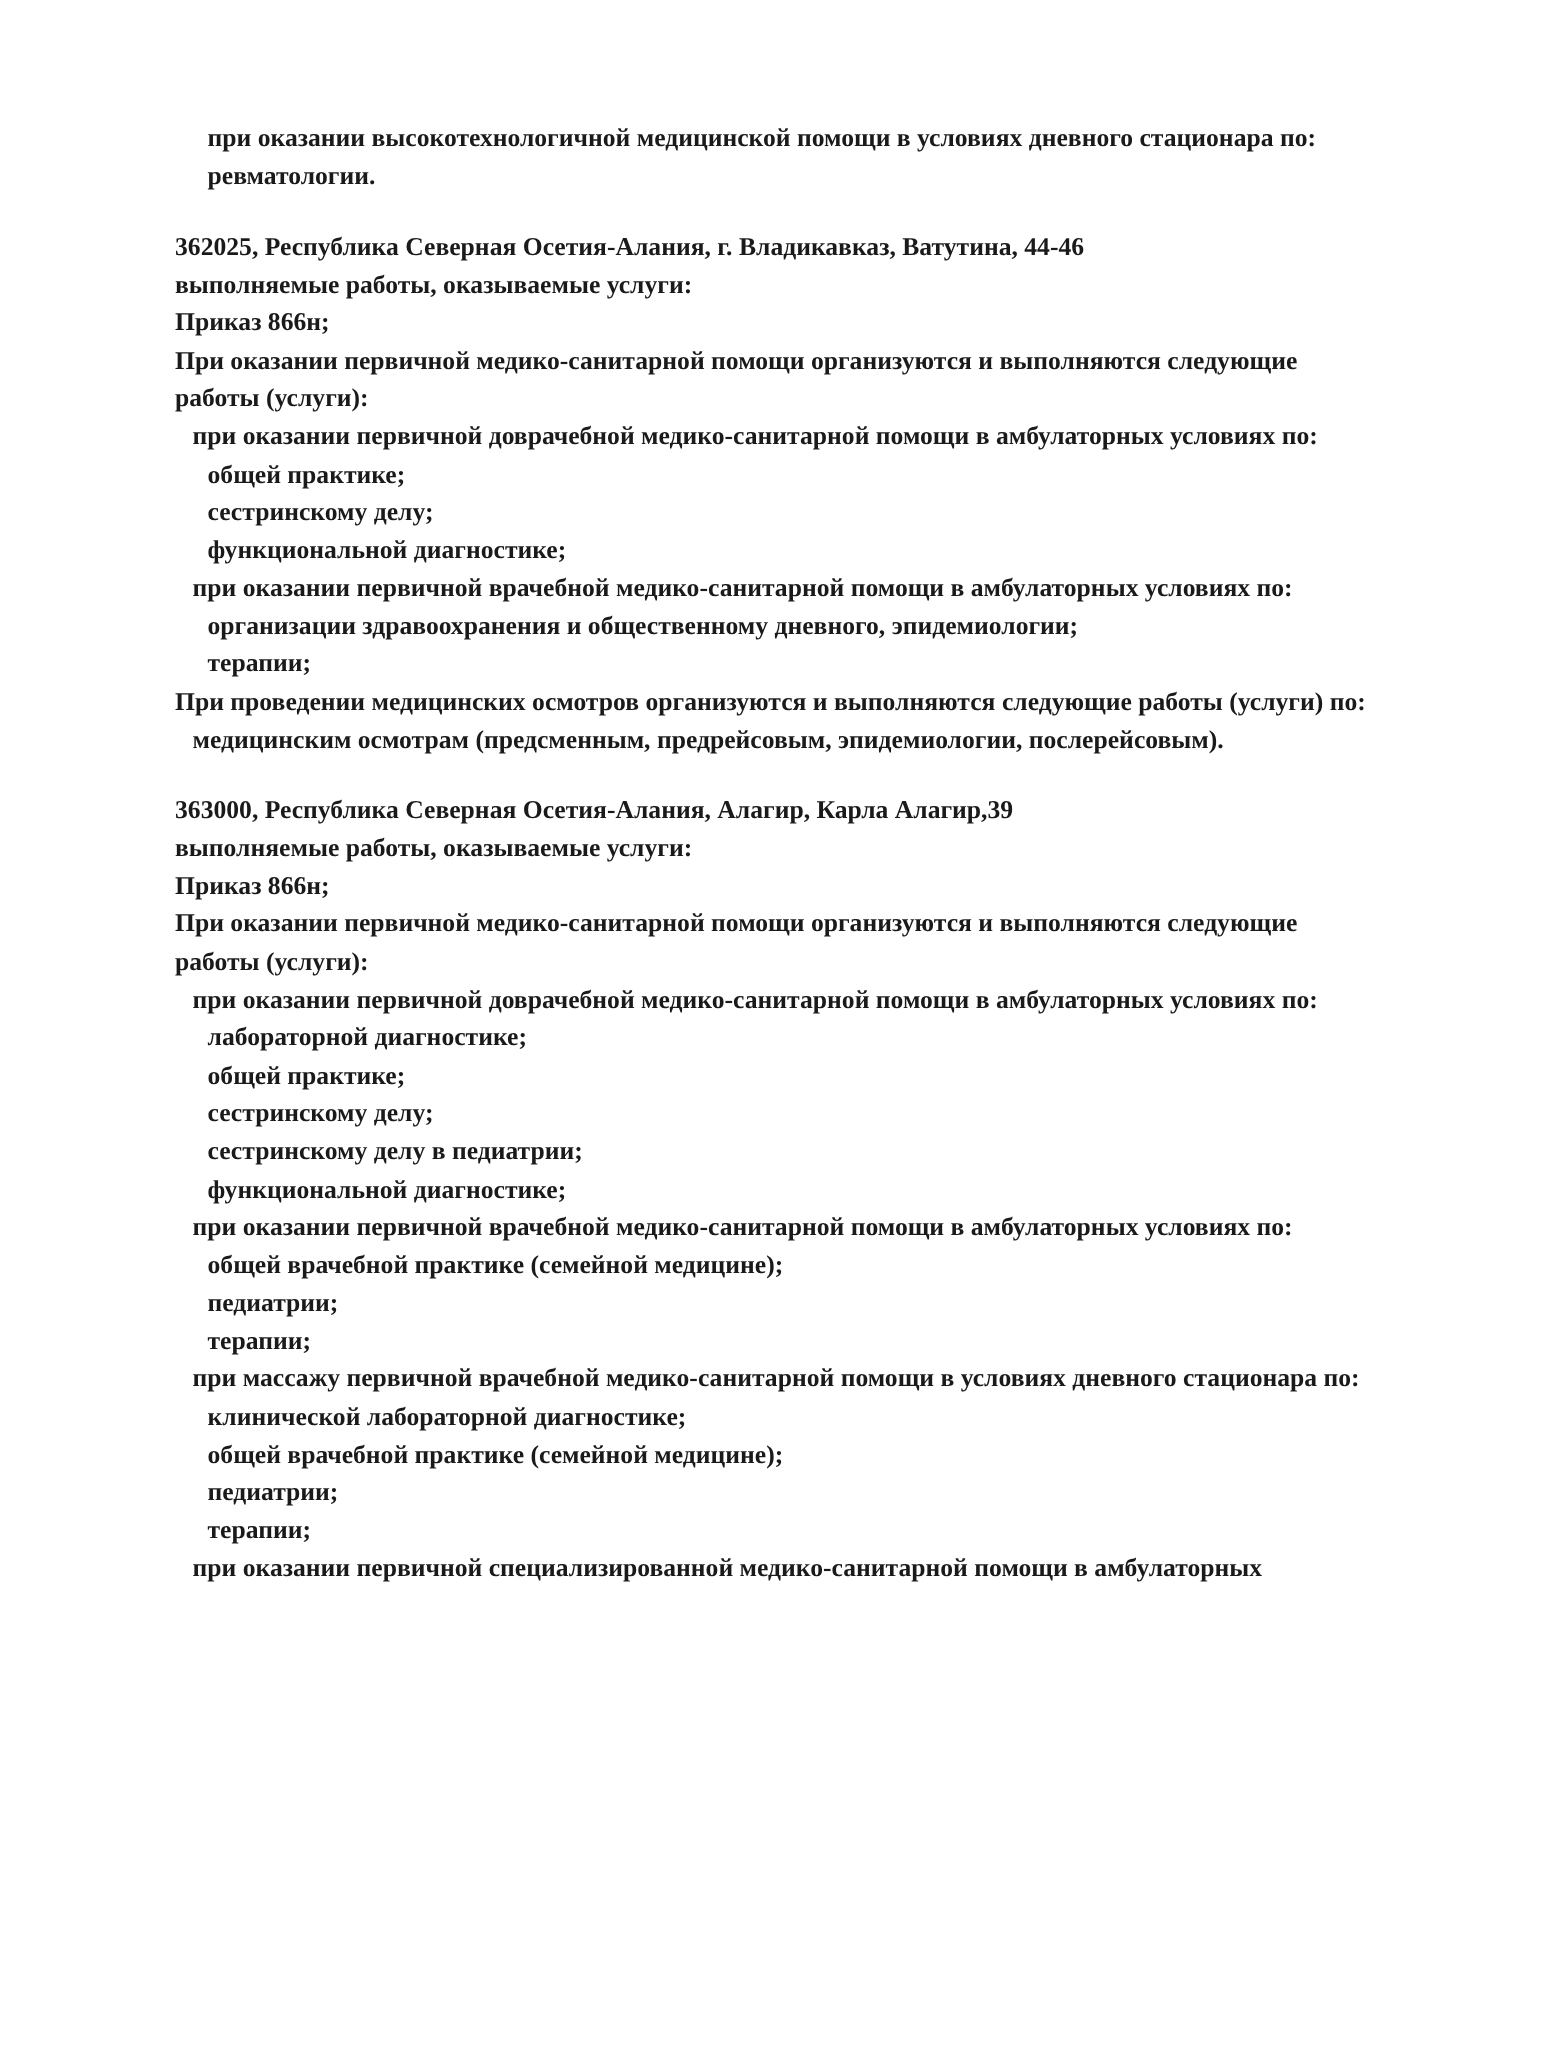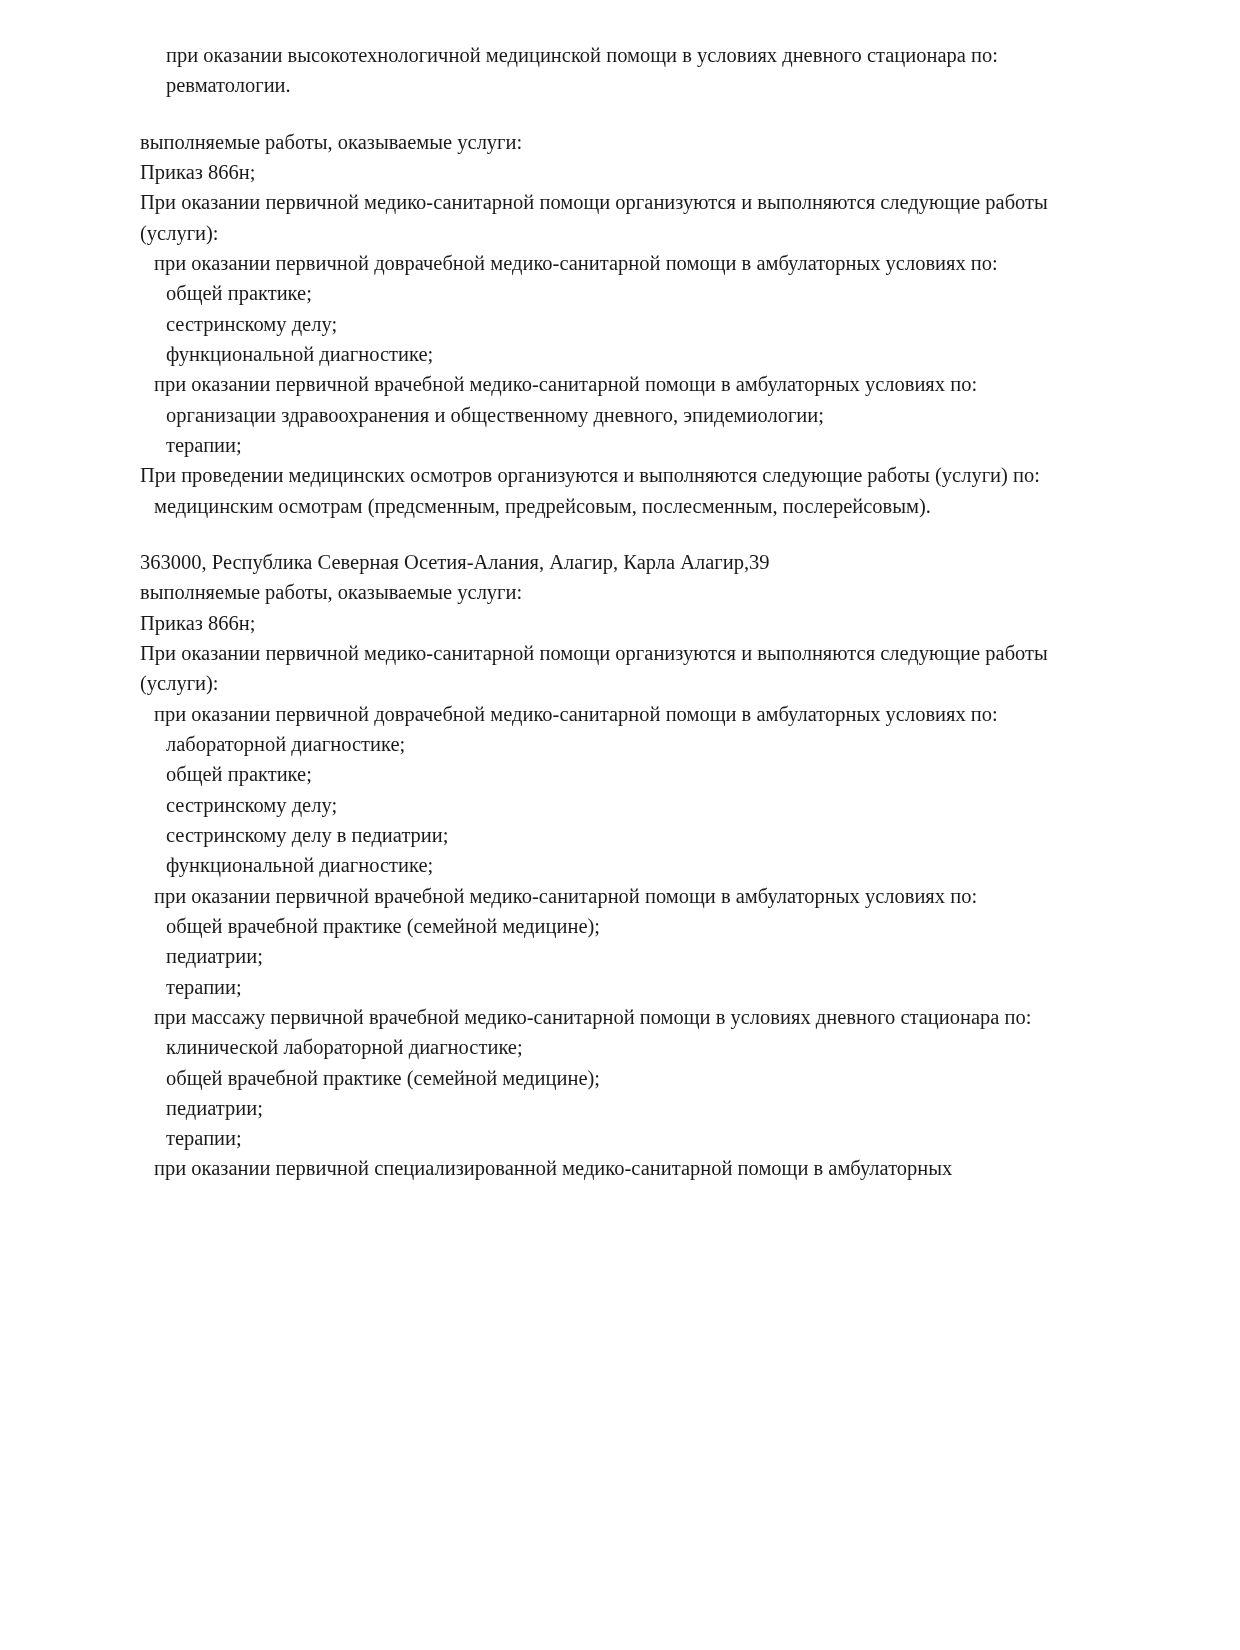--- a/index.html
+++ b/index.html
@@ -10,22 +10,23 @@
   body {
     width: 1240px;
     height: 1650px;
     font-family: "Liberation Serif", "DejaVu Serif", serif;
     color: #1a1a1a;
   }
   .page {
     box-sizing: border-box;
     width: 1240px;
     min-height: 1650px;
-    padding: 40px 140px 80px 140px;
+    padding: 96px 140px 80px 140px;
     background: #ffffff;
+    font-weight: bold;
   }
   .doc-body {
     font-size: 20.5px;
     line-height: 1.48;
     text-align: left;
   }
   p {
     margin: 0;
   }
   .para {
@@ -40,32 +41,33 @@
   .lvl2 { padding-left: 26px; }
 </style>
 </head>
 <body>
 
 <div class="page">
   <div class="doc-body" id="doc-body">
       <p class="para lvl2">при оказании высокотехнологичной медицинской помощи в условиях дневного стационара по:</p>
       <p class="para lvl2">ревматологии.</p>
       <div class="blank"></div>
+      <p class="para lvl0">362025, Республика Северная Осетия-Алания, г. Владикавказ, Ватутина, 44-46</p>
       <p class="para lvl0">выполняемые работы, оказываемые услуги:</p>
       <p class="para lvl0">Приказ 866н;</p>
       <p class="para lvl0">При оказании первичной медико-санитарной помощи организуются и выполняются следующие работы (услуги):</p>
       <p class="para lvl1">при оказании первичной доврачебной медико-санитарной помощи в амбулаторных условиях по:</p>
       <p class="para lvl2">общей практике;</p>
       <p class="para lvl2">сестринскому делу;</p>
       <p class="para lvl2">функциональной диагностике;</p>
       <p class="para lvl1">при оказании первичной врачебной медико-санитарной помощи в амбулаторных условиях по:</p>
       <p class="para lvl2">организации здравоохранения и общественному дневного, эпидемиологии;</p>
       <p class="para lvl2">терапии;</p>
       <p class="para lvl0">При проведении медицинских осмотров организуются и выполняются следующие работы (услуги) по:</p>
-      <p class="para lvl1">медицинским осмотрам (предсменным, предрейсовым, послесменным, послерейсовым).</p>
+      <p class="para lvl1">медицинским осмотрам (предсменным, предрейсовым, эпидемиологии, послерейсовым).</p>
       <div class="blank"></div>
       <p class="para lvl0">363000, Республика Северная Осетия-Алания, Алагир, Карла Алагир,39</p>
       <p class="para lvl0">выполняемые работы, оказываемые услуги:</p>
       <p class="para lvl0">Приказ 866н;</p>
       <p class="para lvl0">При оказании первичной медико-санитарной помощи организуются и выполняются следующие работы (услуги):</p>
       <p class="para lvl1">при оказании первичной доврачебной медико-санитарной помощи в амбулаторных условиях по:</p>
       <p class="para lvl2">лабораторной диагностике;</p>
       <p class="para lvl2">общей практике;</p>
       <p class="para lvl2">сестринскому делу;</p>
       <p class="para lvl2">сестринскому делу в педиатрии;</p>

